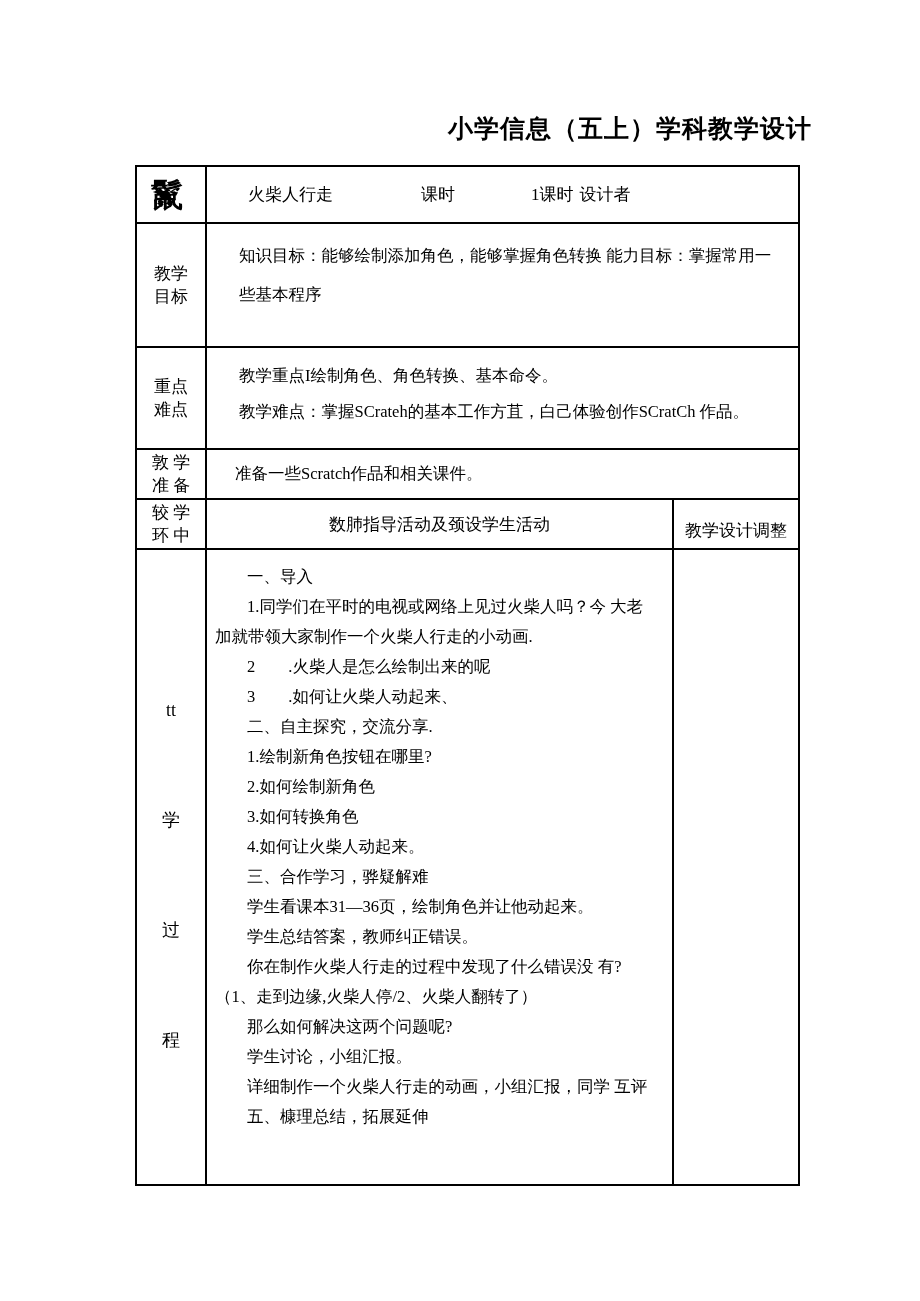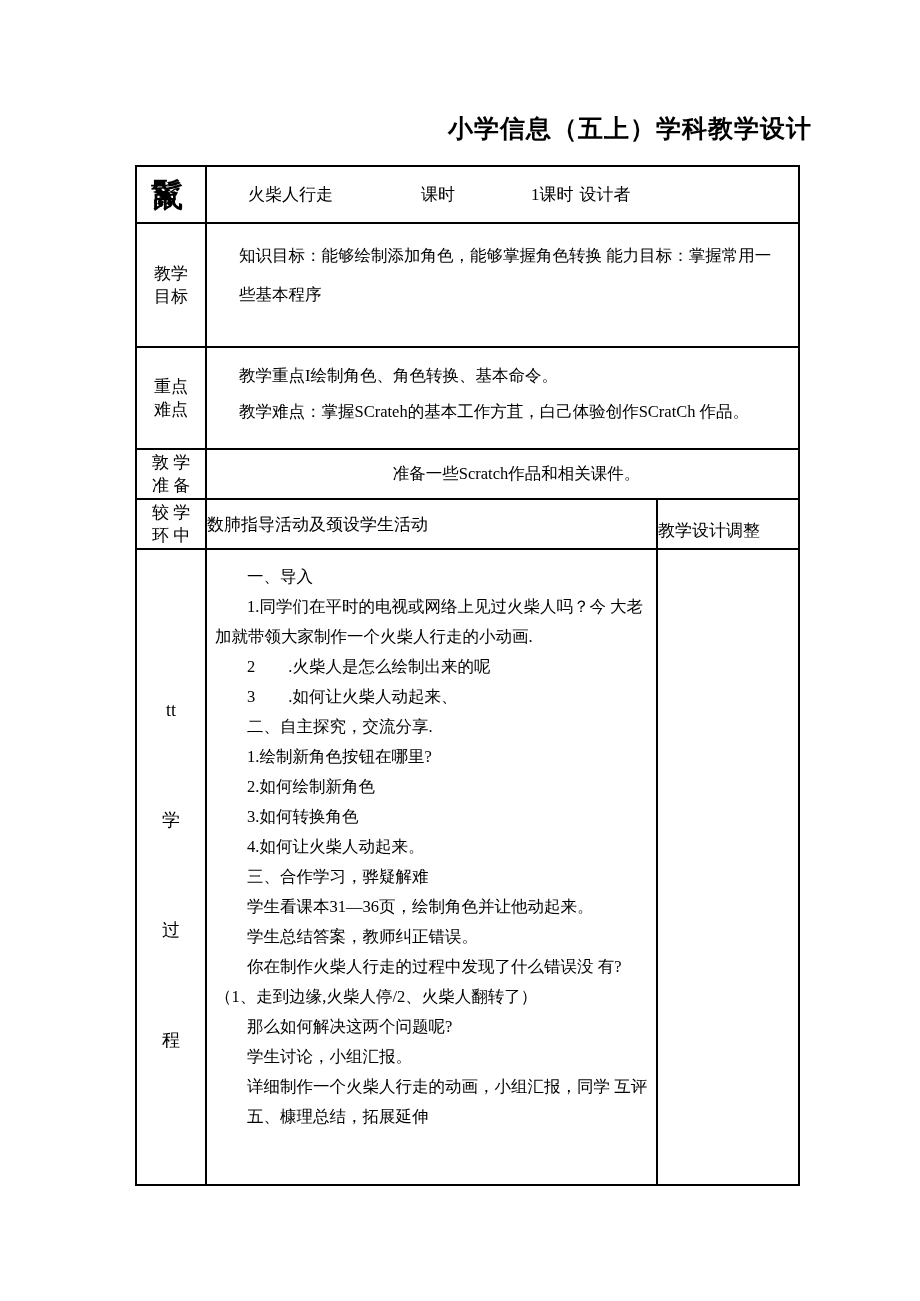--- a/index.html
+++ b/index.html
@@ -33,25 +33,25 @@
   .r5{height:50px;}
   .r6{height:634px;}
   .glyph-cell{font-size:32px;font-weight:bold;line-height:1;align-items:flex-start;padding-left:14px;justify-content:center;}
   .r1 .content-cell{display:flex;align-items:center;font-size:17px;padding-left:41px;}
   .r1 .sp-period{margin-left:88px;}
   .r1 .sp-pvalue{margin-left:76px;}
   .r1 .sp-designer{margin-left:6px;}
   .para-cell{padding:12px 8px 0 32px;font-size:16.5px;}
   .r2 .para-cell{line-height:39px;}
   .r3 .para-cell{line-height:36px;padding-top:10px;}
-  .r4 .content-cell{display:flex;align-items:center;padding-left:28px;font-size:16.5px;justify-content:center;}
+  .r4 .content-cell{display:flex;align-items:center;padding-left:28px;font-size:16.5px;}
   .mid-cell{flex:1;min-width:0;border-right:2px solid #000;}
-  .right-cell{width:140px;flex:none;margin-top:13px;}
+  .right-cell{width:124px;flex:none;margin-top:13px;}
   .r5 .mid-cell,.r5 .right-cell{
-    display:flex;align-items:center;font-size:17px;
+    display:flex;align-items:center;justify-content:center;font-size:17px;
   }
   .r6 .label-cell{justify-content:flex-start;padding-top:148px;gap:86px;font-size:18px;}
   .r6 .mid-cell{padding:12px 4px 4px 8px;font-size:16.5px;}
   .lesson-line{line-height:30px;white-space:nowrap;overflow:hidden;}
   .lesson-line.indent-1{padding-left:32px;}
   .lesson-line.indent-0{padding-left:0;}
   .lbl-part{line-height:24px;}
 </style>
 </head>
 <body>

